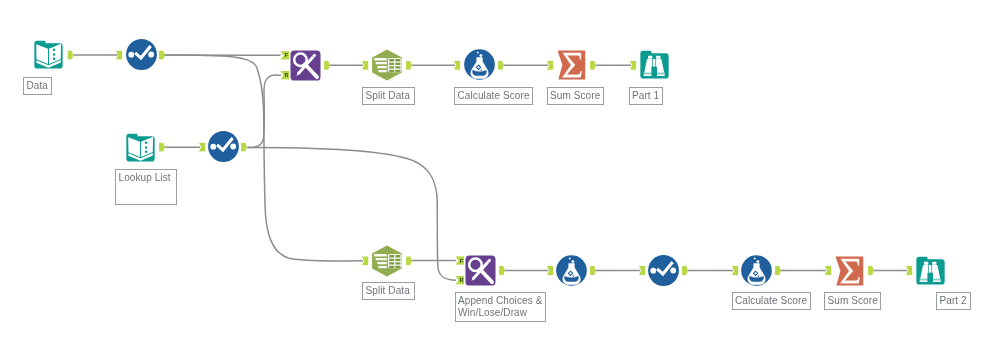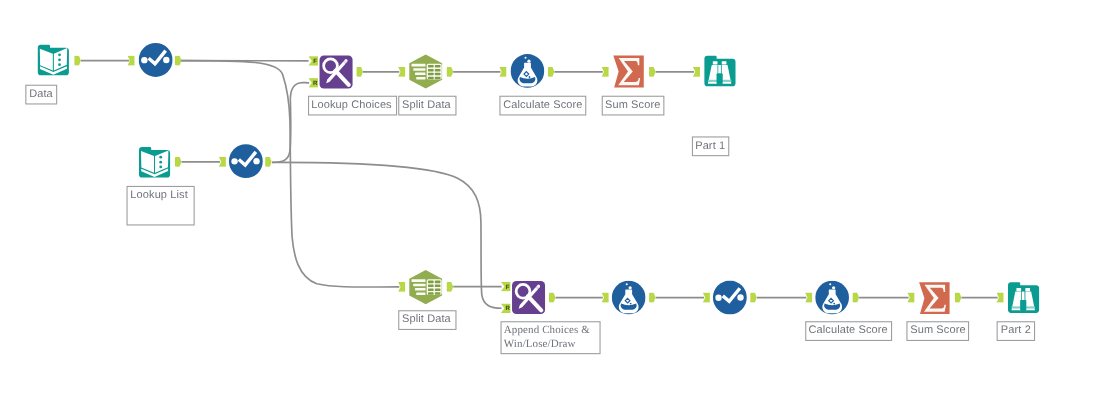--- a/index.html
+++ b/index.html
@@ -193,25 +193,24 @@
 
     <g font-family="Liberation Sans, sans-serif" font-size="5.6" font-weight="bold" fill="#2f4a0e">
       <text x="284.7" y="57.2">F</text>
       <text x="284.5" y="77.1">R</text>
       <text x="459.8" y="262.5">F</text>
       <text x="459.6" y="282.2">R</text>
     </g>
   </svg>
 
   <div class="lbl" style="left:23px;top:77px;width:29px;height:18px;">Data</div>
-  <div class="lbl" style="left:279.5px;top:87px;width:81px;height:18px;">Lookup Choices</div>
   <div class="lbl" style="left:362px;top:87px;width:53px;height:18px;">Split Data</div>
   <div class="lbl" style="left:454px;top:87px;width:79px;height:18px;">Calculate Score</div>
   <div class="lbl" style="left:546.5px;top:87px;width:57px;height:18px;">Sum Score</div>
-  <div class="lbl" style="left:628.5px;top:87px;width:34.5px;height:18px;margin-top:37px;">Part 1</div>
+  <div class="lbl" style="left:628.5px;top:87px;width:34.5px;height:18px;">Part 1</div>
   <div class="lbl" style="left:115px;top:169px;width:62px;height:36px;">Lookup List</div>
   <div class="lbl" style="left:362px;top:282px;width:53px;height:18px;">Split Data</div>
-  <div class="lbl" style="left:454.5px;top:292px;width:91.5px;height:30px;font-family:Liberation Serif, serif;">Append Choices &amp;
+  <div class="lbl" style="left:454.5px;top:292px;width:91.5px;height:30px;">Append Choices &amp;
 Win/Lose/Draw</div>
   <div class="lbl" style="left:731.5px;top:292px;width:79px;height:18px;">Calculate Score</div>
   <div class="lbl" style="left:824px;top:292px;width:57px;height:18px;">Sum Score</div>
-  <div class="lbl" style="left:906px;top:292px;width:34.5px;height:18px;text-align:center;">Part 2</div>
+  <div class="lbl" style="left:936px;top:292px;width:34.5px;height:18px;">Part 2</div>
 </div>
 
 </body></html>

